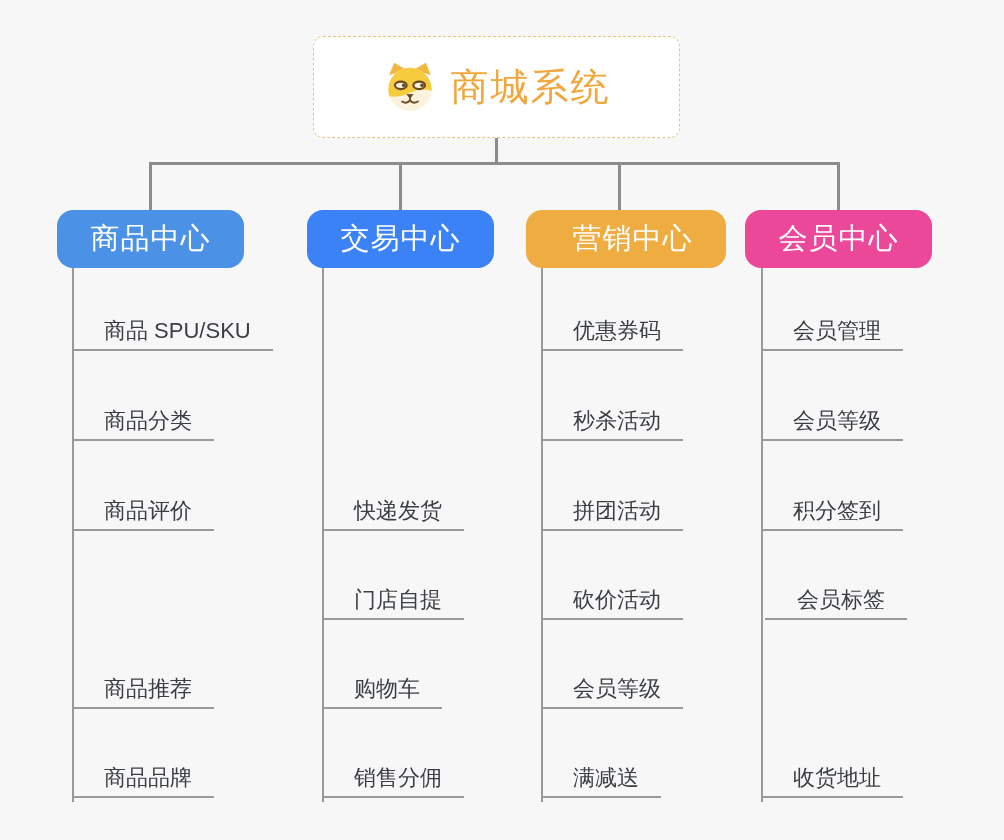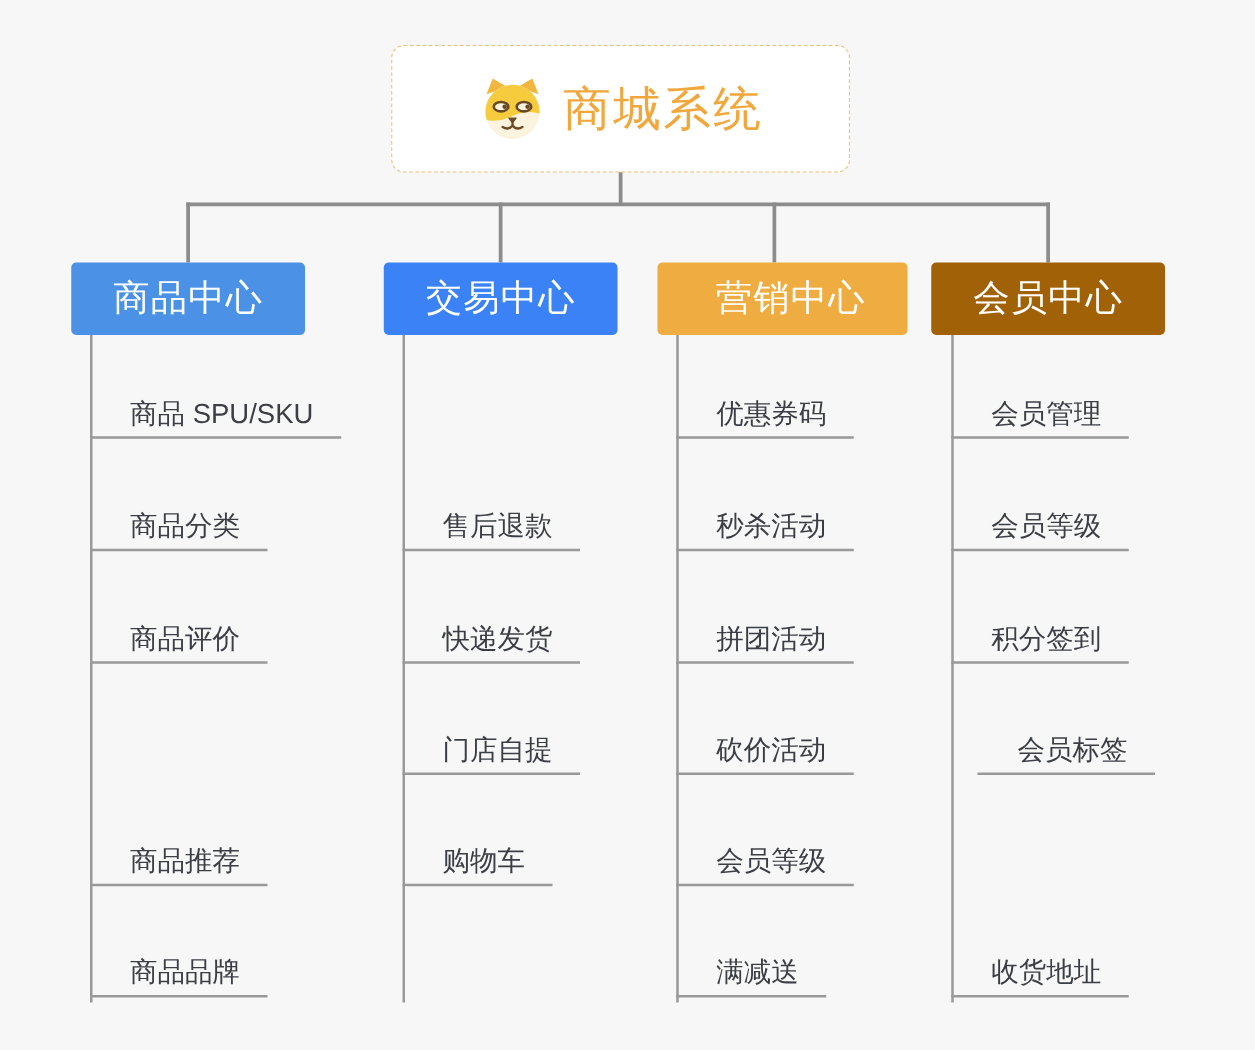--- a/index.html
+++ b/index.html
@@ -26,21 +26,21 @@
     display:flex;align-items:center;justify-content:center;gap:14px;
     box-sizing:border-box;
   }
   .root-title{
     font-size:38px;color:#f1a73c;letter-spacing:2px;white-space:nowrap;
   }
   .dog{display:flex;align-items:center;}
   
   .branch{
     position:absolute;top:210px;width:187px;height:58px;
-    border-radius:4px;color:#ffffff;font-size:29px;
+    border-radius:16px;color:#ffffff;font-size:29px;
     display:flex;align-items:center;justify-content:center;
     letter-spacing:1px;white-space:nowrap;
   }
   
   .item{
     position:absolute;height:38px;line-height:36px;box-sizing:border-box;
     padding:0 22px 0 32px;border-bottom:2px solid #999;
     font-size:22px;color:#3b3f45;white-space:nowrap;
   }
 </style>
@@ -82,35 +82,35 @@
   <div class="branch" style="left: 57px; background: rgb(75, 146, 230);">商品中心</div>
   <div class="vline" style="left:72px"></div>
   <div class="item" style="left:72px;top:313px">商品 SPU/SKU</div>
   <div class="item" style="left:72px;top:403px">商品分类</div>
   <div class="item" style="left:72px;top:493px">商品评价</div>
   <div class="item" style="left:72px;top:671px">商品推荐</div>
   <div class="item" style="left:72px;top:760px">商品品牌</div>
 
   <div class="branch" style="left: 307px; background: #3b82f6;">交易中心</div>
   <div class="vline" style="left:322px"></div>
-  <div class="item" style="left:322px;top:403px">售后退款</div>
   <div class="item" style="left:322px;top:493px">快递发货</div>
   <div class="item" style="left:322px;top:582px">门店自提</div>
   <div class="item" style="left:322px;top:671px">购物车</div>
+  <div class="item" style="left:322px;top:760px">销售分佣</div>
 
   <div class="branch" style="left: 526px; background: rgb(239, 172, 64); padding-left: 13px;">营销中心</div>
   <div class="vline" style="left:541px"></div>
   <div class="item" style="left:541px;top:313px">优惠券码</div>
   <div class="item" style="left:541px;top:403px">秒杀活动</div>
   <div class="item" style="left:541px;top:493px">拼团活动</div>
   <div class="item" style="left:541px;top:582px">砍价活动</div>
   <div class="item" style="left:541px;top:671px">会员等级</div>
   <div class="item" style="left:541px;top:760px">满减送</div>
 
-  <div class="branch" style="left: 745px; background: #a16207;">会员中心</div>
+  <div class="branch" style="left: 745px; background: #ec4899;">会员中心</div>
   <div class="vline" style="left:761px"></div>
   <div class="item" style="left:761px;top:313px">会员管理</div>
   <div class="item" style="left:761px;top:403px">会员等级</div>
   <div class="item" style="left:761px;top:493px">积分签到</div>
-  <div class="item" style="left:782px;top:582px">会员标签</div>
+  <div class="item" style="left:765px;top:582px">会员标签</div>
   <div class="item" style="left:761px;top:760px">收货地址</div>
 
 </div>
 
 </body></html>

